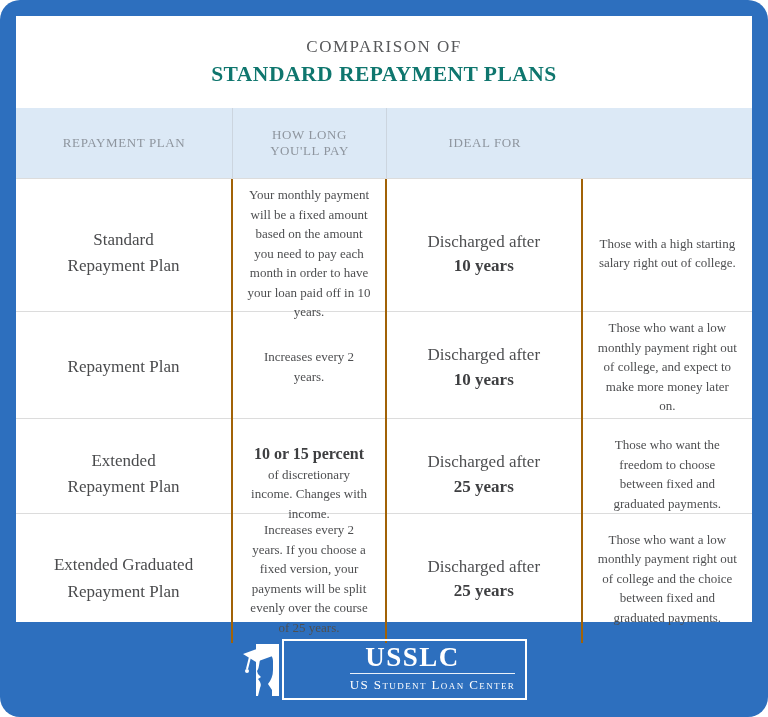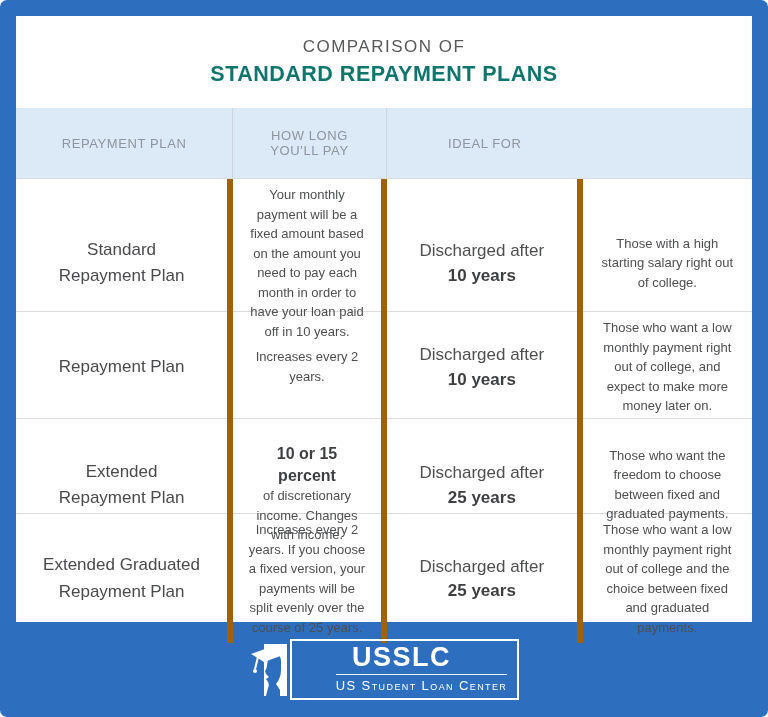--- a/index.html
+++ b/index.html
@@ -4,24 +4,25 @@
 <style>
   * { margin: 0; padding: 0; box-sizing: border-box; }
   html, body { background: #ffffff; }
   body {
     width: 768px; height: 717px;
     font-family: "Liberation Sans", sans-serif;
   }
   .poster {
     width: 768px; height: 717px;
     background: #2d6fbe;
-    border-radius: 7px;
+    border-radius: 20px;
     padding: 16px 16px 0 16px;
     display: flex; flex-direction: column;
     overflow: hidden;
+    font-family: Liberation Serif, serif;
   }
   .card {
     background: #ffffff;
     width: 736px; height: 606px;
     flex: 0 0 auto;
   }
   
   .title-block {
     height: 92px;
     display: flex; flex-direction: column;
@@ -43,21 +44,21 @@
   .trow.r0 { height: 133px; }
   .trow.r1 { height: 107px; }
   .trow.r2 { height: 95px;  }
   .trow.r3 { height: 109px; }
   .trow.body { border-top: 1px solid #dcdcdc; }
   .cell {
     display: flex; flex-direction: column;
     align-items: center; justify-content: center;
     text-align: center;
     padding: 6px 14px;
-    border-right: 6px solid #a16207;
+    border-right: 2px solid #a16207;
   }
   .cell:last-child { border-right: none; }
   .trow.header .cell { border-right: 1px solid #ccd5df; }
   .trow.header .cell:last-child { border-right: none; }
   .hlabel {
     font-size: 13px; color: #8e959e; letter-spacing: 0.6px;
   }
   .plan-name {
     font-size: 17px; color: #4a4b4d; line-height: 1.55;
   }
@@ -73,21 +74,21 @@
   
   .footer {
     flex: 1 1 auto;
     display: flex; align-items: center; justify-content: center;
   }
   .logo { display: flex; align-items: center; }
   .grad-svg { display: block; margin-right: -1px; }
   .logo-box {
     border: 2px solid #ffffff;
     color: #ffffff;
-    padding: 2px 10px 5px 4px;
+    padding: 2px 10px 5px 26px;
     display: flex; flex-direction: column; align-items: center;
   }
   .logo-acronym {
     font-size: 27px; font-weight: bold; letter-spacing: 1.5px; line-height: 1.1;
   }
   .logo-sub {
     border-top: 1px solid rgba(255,255,255,0.9);
     margin-top: 1px; padding-top: 3px;
     font-size: 13px; letter-spacing: 1.4px;
     font-variant-caps: small-caps;

